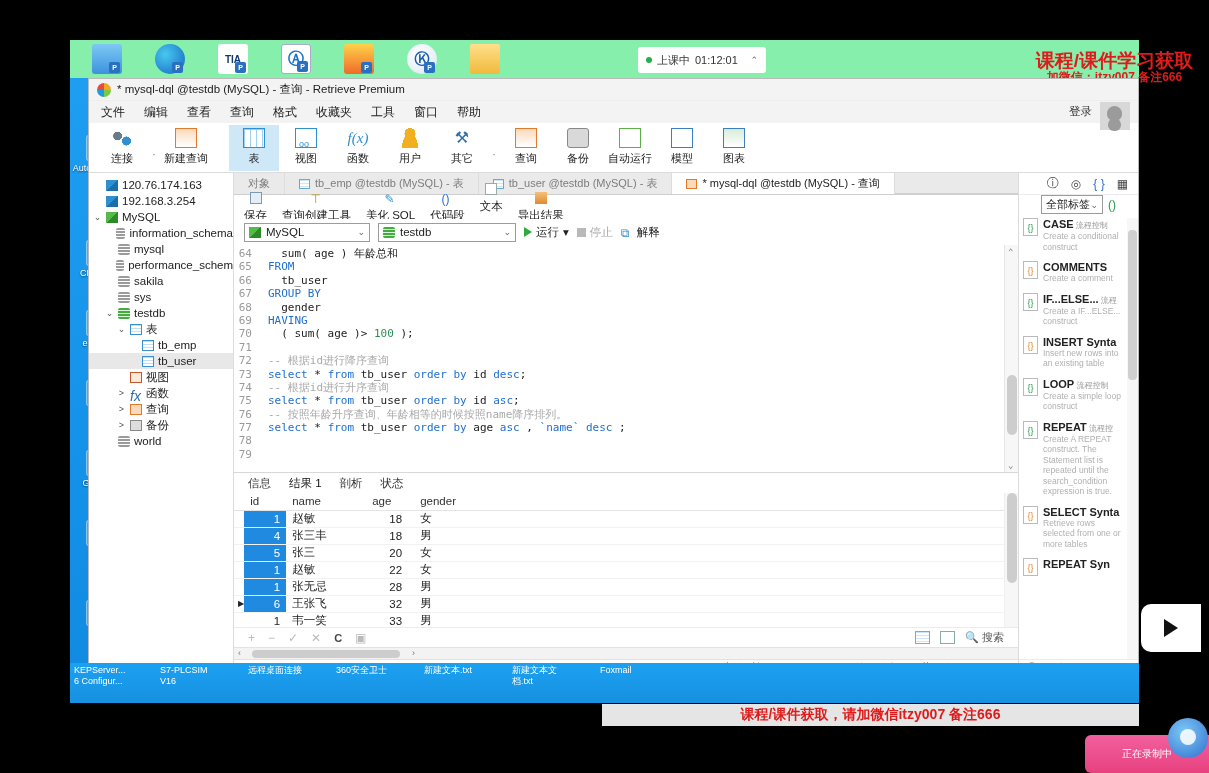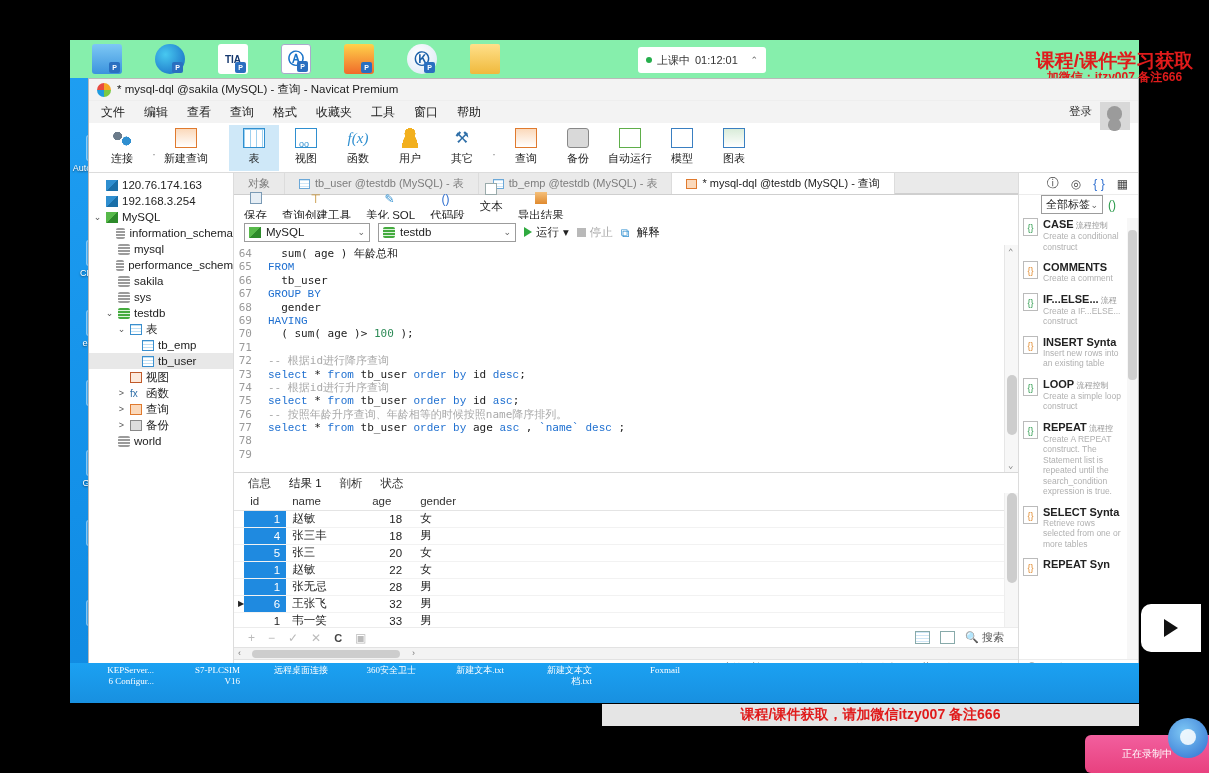--- a/index.html
+++ b/index.html
@@ -98,21 +98,21 @@
   .tn.sel { background:#e8e8e8; }
   .tw { width:9px; text-align:center; color:#555; font-size:9px; }
   .ti { width:12px; height:11px; display:inline-block; }
   .ti-conn { background:linear-gradient(135deg,#2f8fd0 50%,#1a6fa8 50%); }
   .ti-conn.green { background:linear-gradient(135deg,#57b94a 50%,#2d8a2a 50%); }
   .ti-db { background:repeating-linear-gradient(to bottom,#9b9b9b 0 2px,#fff 2px 3px); border-radius:2px; }
   .ti-db.green { background:repeating-linear-gradient(to bottom,#44ab3e 0 2px,#ddf3dc 2px 3px); }
   .ti-tbl { border:1px solid #3a8fce; background:
             repeating-linear-gradient(to bottom,#bfe0f5 0 1px,#fff 1px 3px); }
   .ti-view{ border:1px solid #c05a2a; background:#fdeadc; }
-  .ti-fx  { color:#2f6fa8; font-size:10px; }
+  .ti-fx  { color:#2f6fa8; font-style:italic; font-size:14px; }
   .ti-q   { border:1px solid #e07a2e; background:#fbd9bb; }
   .ti-bk  { border:1px solid #888; background:#ddd; }
 
   .center { flex:1; display:flex; flex-direction:column; min-width:0; background:#fff; }
 
   .objtabs { height:22px; background:#f0f0f0; display:flex; align-items:stretch;
              border-bottom:1px solid #cfcfcf; font-size:11px; }
   .ot { display:flex; align-items:center; gap:5px; padding:0 14px; color:#7d7d7d;
         border-right:1px solid #dcdcdc; background:#eaeaea; }
   .ot.active { background:#fff; color:#222; }
@@ -141,21 +141,21 @@
   .stopsq { width:9px;height:9px;background:#b9b9b9; }
   .dim { color:#a8a8a8; }
 
   
   .editor { flex:1; position:relative; background:#fff; overflow:hidden;
             font-family:"DejaVu Sans Mono","Liberation Mono",monospace; font-size:11px; }
   .ed-scroll { position:absolute; inset:0 14px 0 0; padding-top:2px; }
   .ln { display:flex; height:13.4px; line-height:13.4px; white-space:pre; }
   .lno { width:26px; text-align:right; padding-right:8px; color:#9a9a9a; flex:none; }
   .code { padding-left:8px; }
-  .kw { color:#1e6fd0;font-family:Liberation Mono, monospace; }
+  .kw { color:#1e6fd0; }
   .cm { color:#a9a9a9; }
   .num { color:#2e8b57; }
   .str { color:#1e6fd0; }
   .ed-sb { position:absolute; right:0; top:0; width:14px; height:100%; background:#f7f7f7;
            border-left:1px solid #e6e6e6; }
   .ed-sb .thumb { position:absolute; left:2px; top:130px; width:10px; height:60px; background:#cdcdcd; border-radius:5px; }
   .ed-sb .ar { position:absolute; left:3px; font-size:9px; color:#777; }
 
   
   .results { height:205px; border-top:1px solid #d8d8d8; background:#fff; display:flex; flex-direction:column; }
@@ -213,21 +213,21 @@
   .sn-t .tag { font-weight:normal; font-size:8px; color:#999; }
   .sn-d { font-size:8.5px; color:#b0b0b0; line-height:10.5px; }
   .sn-sb { position:absolute; right:0; top:0; width:11px; height:100%; background:#f7f7f7; }
   .sn-sb .thumb { position:absolute; left:1px; top:12px; width:9px; height:150px; background:#cfcfcf; border-radius:4px; }
   .rp-search { height:18px; display:flex; align-items:center; gap:4px; padding-left:8px;
                font-size:11px; color:#666; border-top:1px solid #ececec; }
 
   
   .btaskbar { position:absolute; left:70px; top:663px; width:1069px; height:40px;
               background:linear-gradient(#1ba1f2,#1890e0); color:#fff; font-size:9px; overflow:hidden; }
-  .bt-item { position:absolute; text-align:right; width:80px; line-height:11px;font-family:Liberation Serif, serif; }
+  .bt-item { position:absolute; text-align:left; width:80px; line-height:11px; }
 
   .wm-bottom { position:absolute; left:602px; top:704px; width:537px; height:22px; background:#e5e5e5;
                color:#e01b1b; font-size:14px; font-weight:bold; display:flex; align-items:center;
                justify-content:center; }
 
   
   .vfloat { position:absolute; right:8px; top:604px; width:60px; height:48px; background:#fff;
             border-radius:10px 0 0 10px; display:flex; align-items:center; justify-content:center; }
   .vfloat .tri2 { width:0;height:0;border-left:14px solid #111;border-top:9px solid transparent;border-bottom:9px solid transparent;}
   .pinkbar { position:absolute; left:1085px; top:735px; width:124px; height:38px;
@@ -305,21 +305,21 @@
 
   <div class="wm-top">
     <div class="l1">课程/课件学习获取</div>
     <div class="l2">加微信：itzy007 备注666</div>
   </div>
 
   <div class="win">
 
     <div class="win-title">
       <span class="nv-logo"></span>
-      <span>* mysql-dql @sakila (MySQL) - 查询 - Navicat Premium</span>
+      <span>* mysql-dql @testdb (MySQL) - 查询 - Retrieve Premium</span>
     </div>
 
     <div class="menubar">
       <span>文件</span>
       <span>编辑</span>
       <span>查看</span>
       <span>查询</span>
       <span>格式</span>
       <span>收藏夹</span>
       <span>工具</span>
@@ -474,25 +474,25 @@
         </div>
 
       <div class="center">
 
         <div class="objtabs">
           <div class="ot">
             <span>对象</span>
           </div>
           <div class="ot">
             <span class="tg"></span>
-            <span>tb_user @testdb (MySQL) - 表</span>
+            <span>tb_emp @testdb (MySQL) - 表</span>
           </div>
           <div class="ot">
             <span class="tg"></span>
-            <span>tb_emp @testdb (MySQL) - 表</span>
+            <span>tb_user @testdb (MySQL) - 表</span>
           </div>
           <div class="ot active">
             <span class="tg orange"></span>
             <span>* mysql-dql @testdb (MySQL) - 查询</span>
           </div>
           <div class="ot-fill"></div>
         </div>
 
         <div class="qbar">
           <span class="it">

